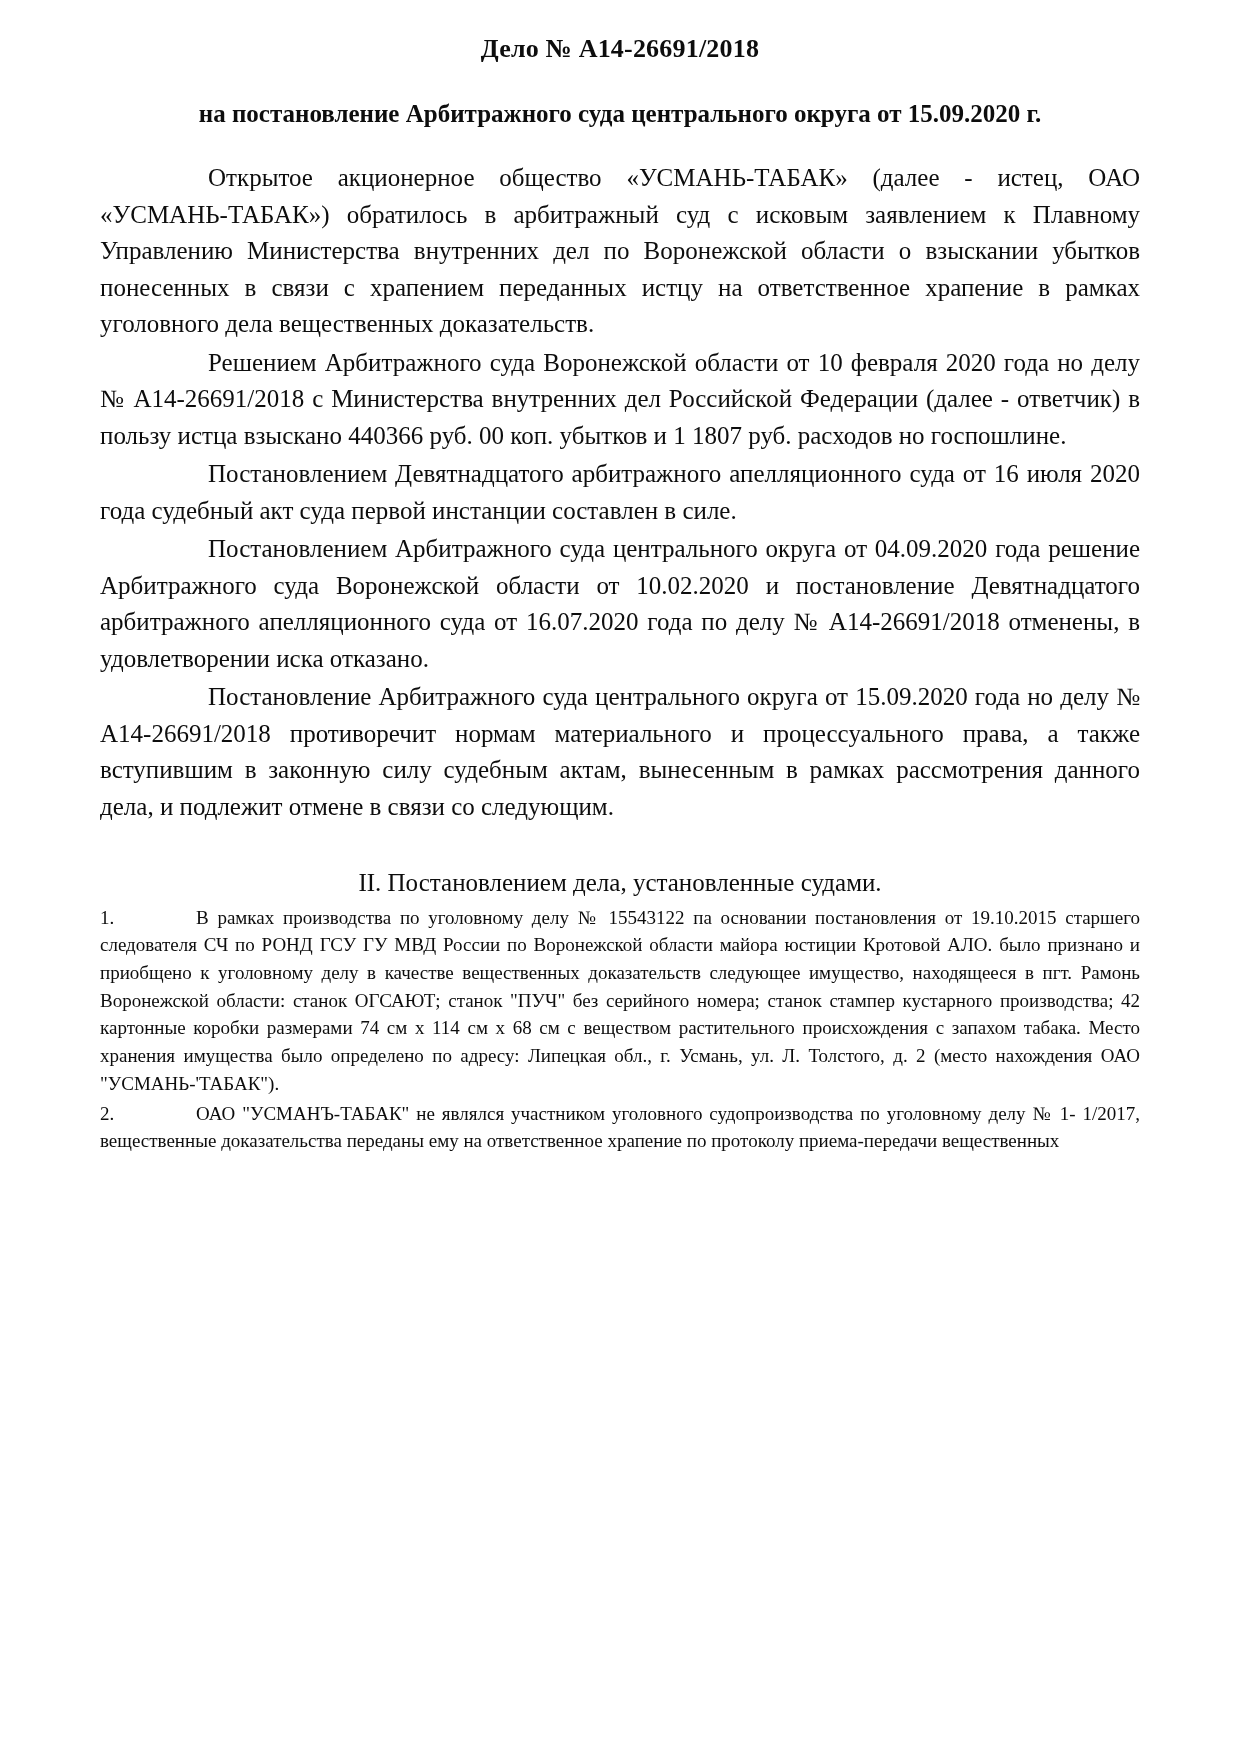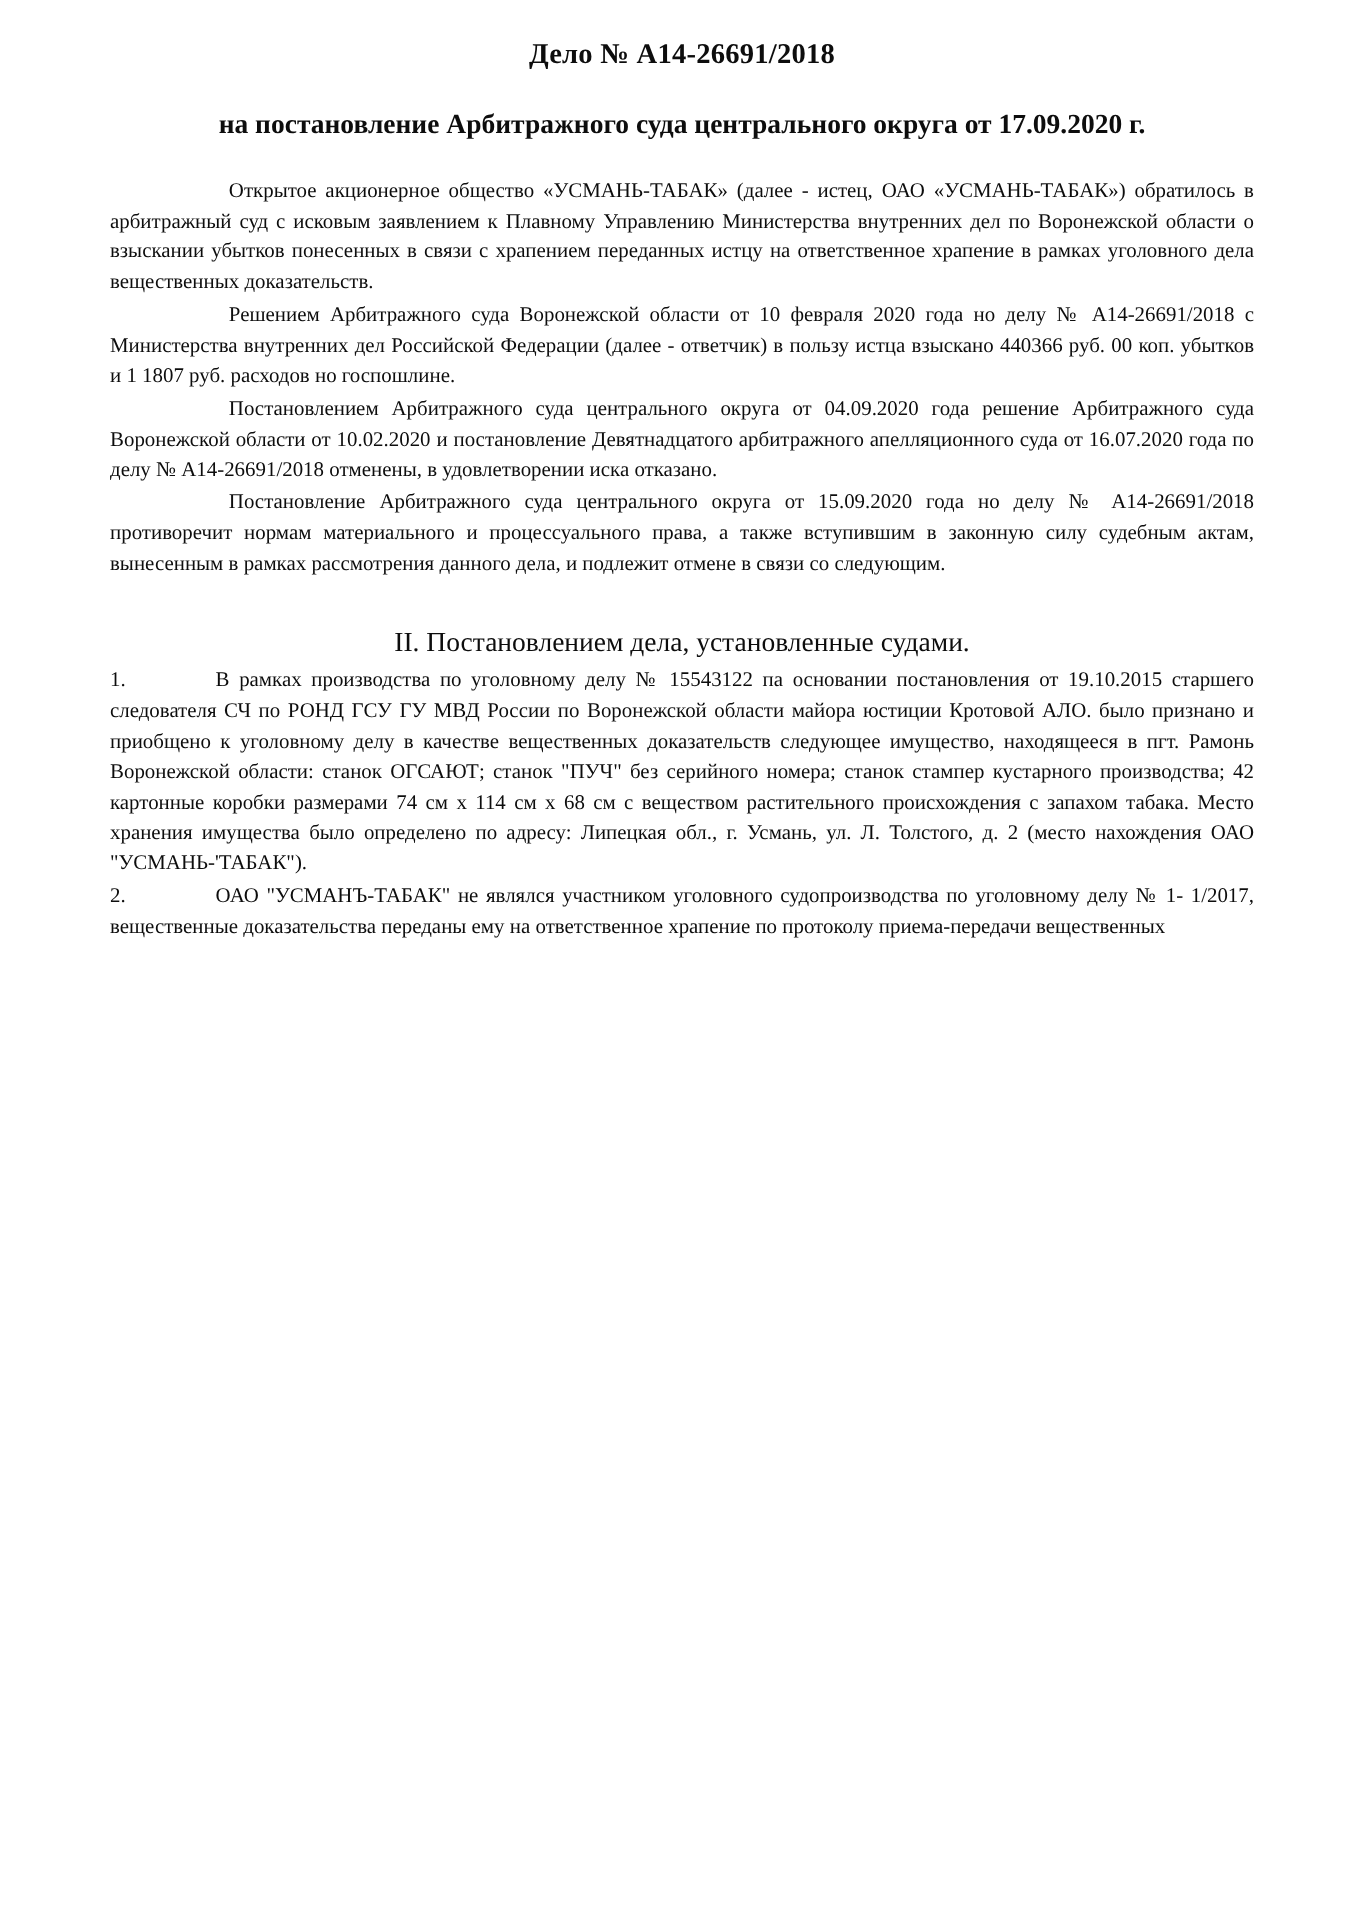--- a/index.html
+++ b/index.html
@@ -39,21 +39,21 @@
   }
   .doc-subtitle {
     text-align: center;
     font-weight: bold;
     font-size: 25px;
     margin: 0 0 30px 0;
     line-height: 1.28;
   }
   p.body-par {
     margin: 0 0 2px 0;
-    font-size: 19px;
+    font-size: 25px;
     line-height: 1.46;
     text-align: justify;
     text-indent: 108px;
     hyphens: none;
   }
   .section-heading {
     text-align: center;
     font-size: 25px;
     margin: 40px 0 2px 0;
     line-height: 1.46;
@@ -72,26 +72,27 @@
   }
 </style>
 </head>
 <body>
 
 <div class="page">
 
   <h1 class="case-number">Дело № А14-26691/2018</h1>
 
 
-  <h3 class="doc-subtitle">на постановление Арбитражного суда центрального округа от 17.09.2020 г.</h3>
+  <h3 class="doc-subtitle">на постановление Арбитражного суда центрального округа от 15.09.2020 г.</h3>
 
   <p class="body-par">Открытое акционерное общество «УСМАНЬ-ТАБАК» (далее - истец, ОАО «УСМАНЬ-ТАБАК») обратилось в арбитражный суд с исковым заявлением к Плавному Управлению Министерства внутренних дел по Воронежской области о взыскании убытков понесенных в связи с храпением переданных истцу на ответственное храпение в рамках уголовного дела вещественных доказательств.</p>
 
   <p class="body-par">Решением Арбитражного суда Воронежской области от 10 февраля 2020 года но делу № А14-26691/2018 с Министерства внутренних дел Российской Федерации (далее - ответчик) в пользу истца взыскано 440366 руб. 00 коп. убытков и 1 1807 руб. расходов но госпошлине.</p>
 
+  <p class="body-par">Постановлением Девятнадцатого арбитражного апелляционного суда от 16 июля 2020 года судебный акт суда первой инстанции составлен в силе.</p>
 
   <p class="body-par">Постановлением Арбитражного суда центрального округа от 04.09.2020 года решение Арбитражного суда Воронежской области от 10.02.2020 и постановление Девятнадцатого арбитражного апелляционного суда от 16.07.2020 года по делу № А14-26691/2018 отменены, в удовлетворении иска отказано.</p>
 
   <p class="body-par">Постановление Арбитражного суда центрального округа от 15.09.2020 года но делу № А14-26691/2018 противоречит нормам материального и процессуального права, а также вступившим в законную силу судебным актам, вынесенным в рамках рассмотрения данного дела, и подлежит отмене в связи со следующим.</p>
 
   <div class="section-heading">II. Постановлением дела, установленные судами.</div>
 
   <div class="numbered">
     <span class="num-label">1.</span><span>В рамках производства по уголовному делу № 15543122 па основании постановления от 19.10.2015 старшего следователя СЧ по РОНД ГСУ ГУ МВД России по Воронежской области майора юстиции Кротовой АЛО. было признано и приобщено к уголовному делу в качестве вещественных доказательств следующее имущество, находящееся в пгт. Рамонь Воронежской области: станок ОГСАЮТ; станок "ПУЧ" без серийного номера; станок стампер кустарного производства; 42 картонные коробки размерами 74 см х 114 см х 68 см с веществом растительного происхождения с запахом табака. Место хранения имущества было определено по адресу: Липецкая обл., г. Усмань, ул. Л. Толстого, д. 2 (место нахождения ОАО "УСМАНЬ-'ТАБАК").</span>
   </div>

